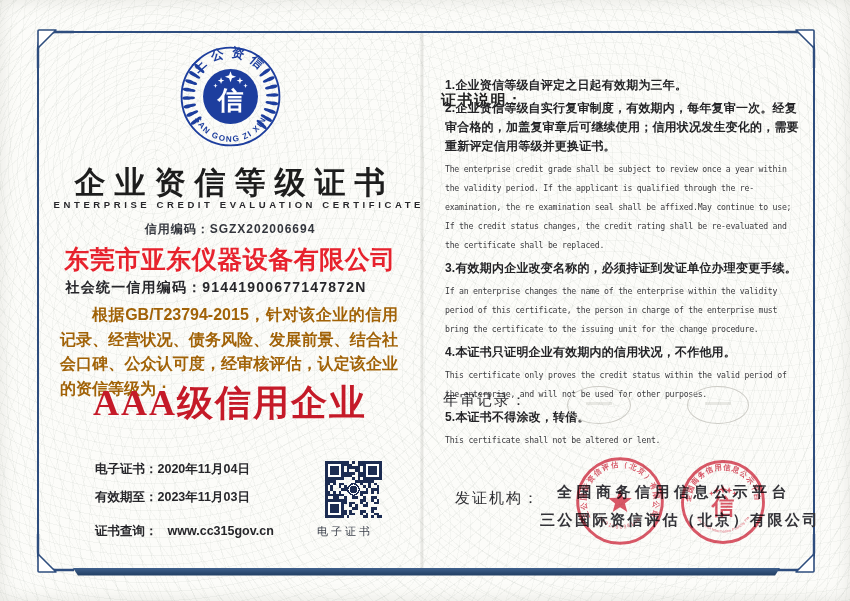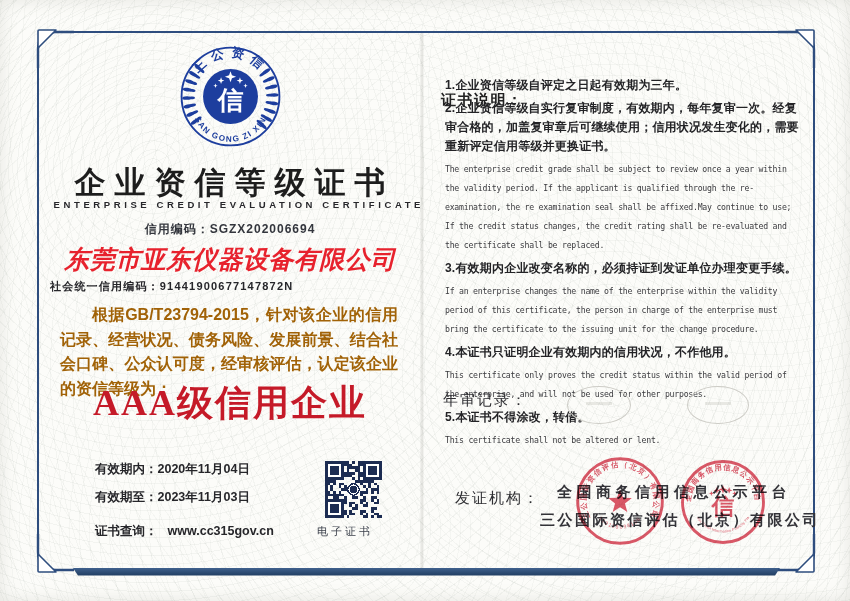--- a/index.html
+++ b/index.html
@@ -33,22 +33,22 @@
     background:linear-gradient(to right,rgba(90,90,80,.04),rgba(90,90,80,.16) 55%,rgba(90,90,80,.02));}
   
   .c-title{left:50px;top:162px;width:360px;text-align:center;
     font-family:"Liberation Serif",serif;font-weight:900;font-size:31px;letter-spacing:9px;
     color:var(--title-black);white-space:nowrap;text-indent:9px;}
   .c-sub{left:50px;top:199px;width:360px;text-align:center;font-weight:700;font-size:9.5px;
     letter-spacing:3.6px;color:#27272b;white-space:nowrap;text-indent:3.6px;}
   .c-code{left:50px;top:221px;width:360px;text-align:center;font-weight:700;font-size:12px;
     letter-spacing:1px;color:#33363d;}
   .c-company{left:40px;top:243px;width:380px;text-align:center;font-weight:800;font-size:25px;
-    letter-spacing:.5px;color:var(--red-company);white-space:nowrap;font-style:italic;}
-  .c-uscc{left:50px;top:279px;width:360px;font-weight:700;font-size:11px;
+    letter-spacing:.5px;color:var(--red-company);white-space:nowrap;}
+  .c-uscc{left:36px;top:279px;width:360px;text-align:center;font-weight:700;font-size:14px;
     letter-spacing:1.2px;color:#26262a;}
   .c-para{left:60px;top:303px;width:338px;font-size:16px;font-weight:700;line-height:24.5px;
     color:#a16207;text-align:justify;text-indent:2em;}
   .c-rating{left:50px;top:379px;width:360px;text-align:center;
     font-family:"Liberation Serif",serif;font-weight:900;font-size:36px;letter-spacing:2px;
     color:var(--red-rating);white-space:nowrap;}
   .dates{left:95px;top:461px;font-size:12.5px;font-weight:700;color:#26262a;}
   .dates .row{margin-bottom:11px;white-space:nowrap;}
   .dates .row.query{margin-top:17px;}
   .dates .val.gap{margin-left:10px;}
@@ -166,21 +166,21 @@
 
     <div class="abs c-title">企业资信等级证书</div>
     <div class="abs c-sub">ENTERPRISE CREDIT EVALUATION CERTIFICATE</div>
     <div class="abs c-code">信用编码：SGZX202006694</div>
     <div class="abs c-company">东莞市亚东仪器设备有限公司</div>
     <div class="abs c-uscc">社会统一信用编码：91441900677147872N</div>
     <div class="abs c-para">根据GB/T23794-2015，针对该企业的信用记录、经营状况、债务风险、发展前景、结合社会口碑、公众认可度，经审核评估，认定该企业的资信等级为：</div>
     <div class="abs c-rating">AAA级信用企业</div>
 
     <div class="abs dates">
-      <div class="row"><span class="lbl">有效期内：</span><span class="val">2020年11月04日</span></div>
+      <div class="row"><span class="lbl">电子证书：</span><span class="val">2020年11月04日</span></div>
       <div class="row"><span class="lbl">有效期至：</span><span class="val">2023年11月03日</span></div>
       <div class="row query"><span class="lbl">证书查询：</span><span class="val gap">www.cc315gov.cn</span></div>
     </div>
 
     <div class="abs qr-box">
       <svg viewBox="0 0 21 21" shape-rendering="crispEdges">
           <g id="qr-modules">
             <rect x="0" y="7" width="1" height="1" fill="#1c2c52"></rect>
             <rect x="0" y="8" width="1" height="1" fill="#1c2c52"></rect>
             <rect x="0" y="9" width="1" height="1" fill="#1c2c52"></rect>

